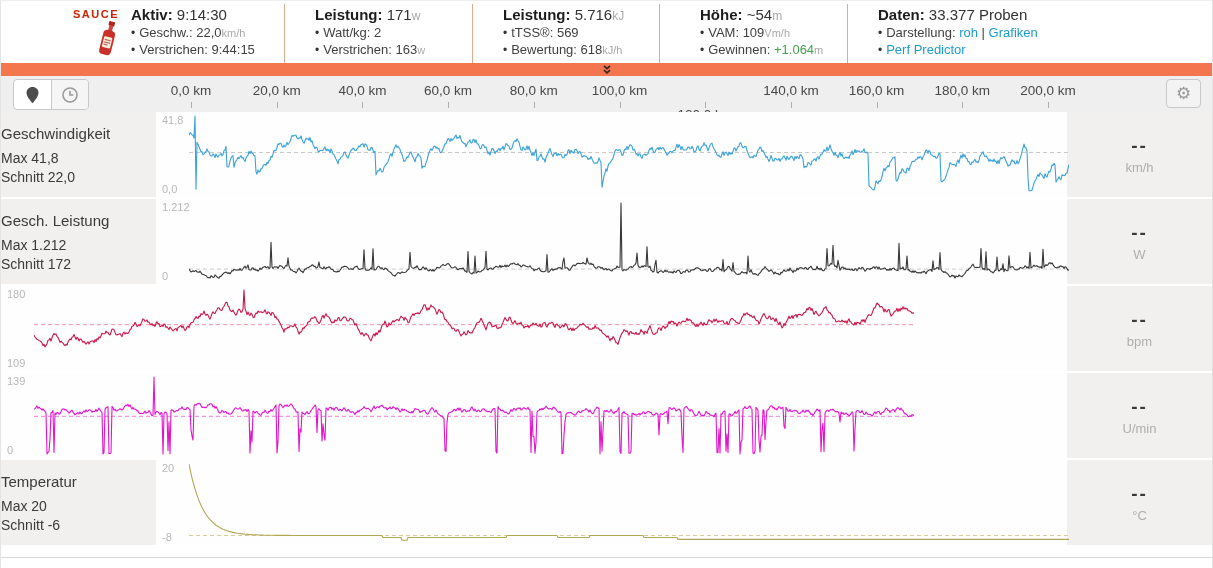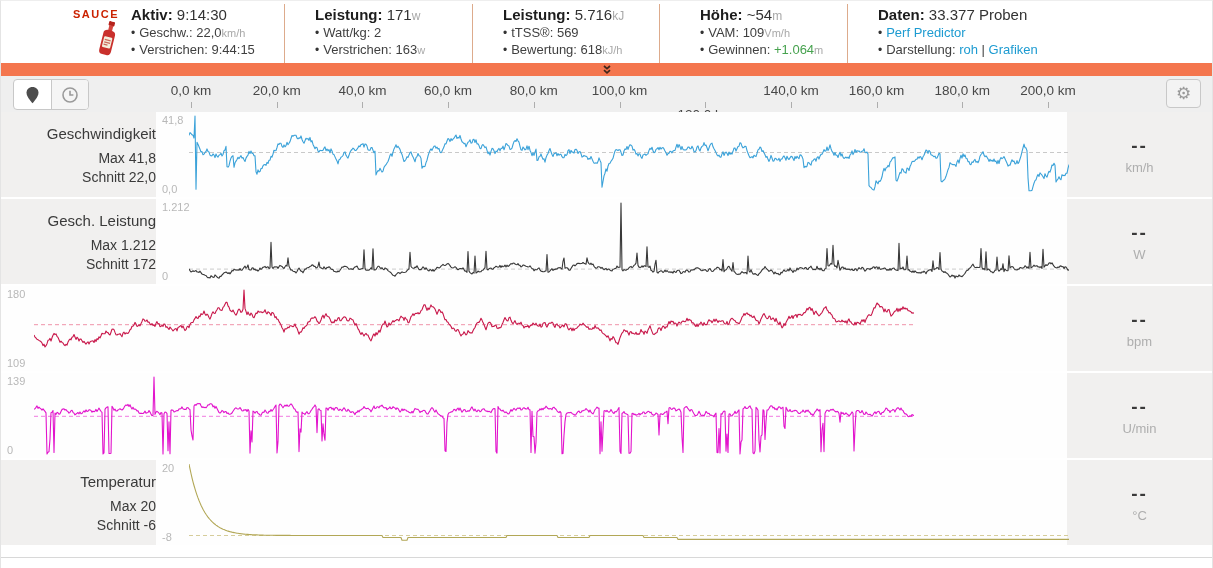--- a/index.html
+++ b/index.html
@@ -38,21 +38,21 @@
               border-radius:4px; background:#f3f3f3; display:flex; align-items:center; justify-content:center;
               cursor:pointer; color:#999; font-size:17px; }
   .axis { position:absolute; left:155px; top:0; width:913px; height:36px; }
   .axis-label { position:absolute; top:7px; transform:translateX(-50%); font-size:13.5px; color:#484848; white-space:nowrap; }
   .axis-tick { position:absolute; top:26px; width:1px; height:6px; background:#adadad; }
 
   
   .rows { display:flex; flex-direction:column; }
   .row { display:flex; height:85px; margin-bottom:2px; }
   .row:last-child { margin-bottom:0; }
-  .row-label { width:155px; background:#f1f0ef; display:flex; flex-direction:column; align-items:flex-end; justify-content:center; }
+  .row-label { width:155px; background:#f1f0ef; display:flex; flex-direction:column; align-items:flex-start; justify-content:center; }
   .row-title { font-size:15px; color:#3a3a3a; margin-bottom:5px; }
   .row-stat { font-size:14px; color:#3a3a3a; margin-top:3px; }
   .row-chart { flex:1; position:relative; background:#fefefe; }
   .ylab { position:absolute; left:6px; font-size:11px; color:#b8b8b8; }
   .ylab.top { top:2px; } .ylab.bot { bottom:2px; }
   .trace-svg { position:absolute; left:33px; top:3px; }
   .row-right { width:145px; background:#f1f0ef; display:flex; flex-direction:column; align-items:center; justify-content:center; }
   .dashes { font-size:19px; font-weight:bold; color:#3a3a3a; letter-spacing:2px; }
   .runit { font-size:13px; color:#aeaeae; margin-top:3px; }
 
@@ -93,22 +93,22 @@
           <div class="hg-line"><span class="bullet">•</span><span>tTSS®: </span><span>569</span></div>
           <div class="hg-line"><span class="bullet">•</span><span>Bewertung: </span><span>618</span><span class="seg-u">kJ/h</span></div>
         </div>
         <div class="hgroup hg-hoehe">
           <div class="hg-title"><b>Höhe:</b> <span class="v">~54</span><span class="seg-u">m</span></div>
           <div class="hg-line"><span class="bullet">•</span><span>VAM: </span><span>109</span><span class="seg-u">Vm/h</span></div>
           <div class="hg-line"><span class="bullet">•</span><span>Gewinnen: </span><span class="seg-green">+1.064</span><span class="seg-u">m</span></div>
         </div>
         <div class="hgroup hg-daten">
           <div class="hg-title"><b>Daten:</b> <span class="v">33.377 Proben</span><span class="seg-u"></span></div>
+          <div class="hg-line"><span class="bullet">•</span><span>Darstellung: </span><span class="seg-link">roh</span><span> | </span><span class="seg-link">Grafiken</span></div>
           <div class="hg-line"><span class="bullet">•</span><span class="seg-link">Perf Predictor</span></div>
-          <div class="hg-line"><span class="bullet">•</span><span>Darstellung: </span><span class="seg-link">roh</span><span> | </span><span class="seg-link">Grafiken</span></div>
         </div>
       </div>
   </div>
 
   <div class="collapse-bar">
     <svg width="10" height="10" viewBox="0 0 10 10">
       <path d="M2 1 L5 3.6 L8 1" fill="none" stroke="#40251a" stroke-width="1.7"></path>
       <path d="M2 5.2 L5 7.8 L8 5.2" fill="none" stroke="#40251a" stroke-width="1.7"></path>
     </svg>
   </div>

